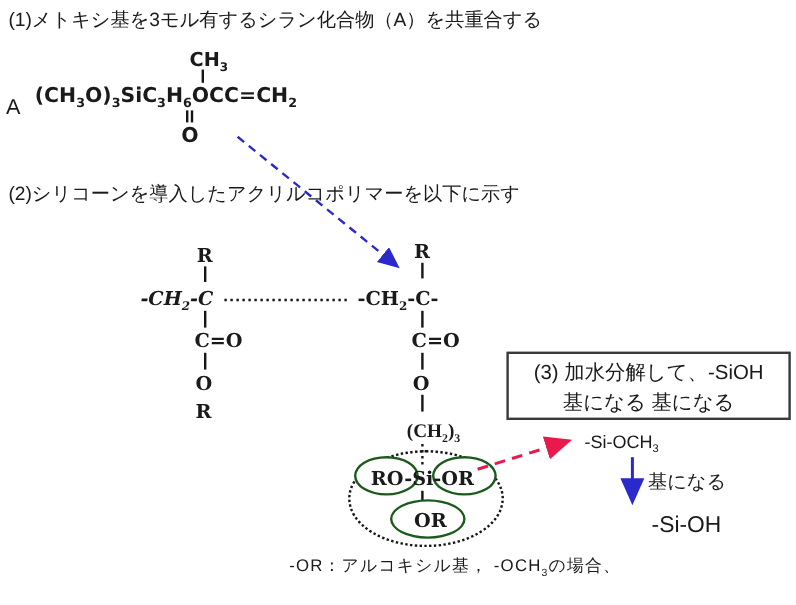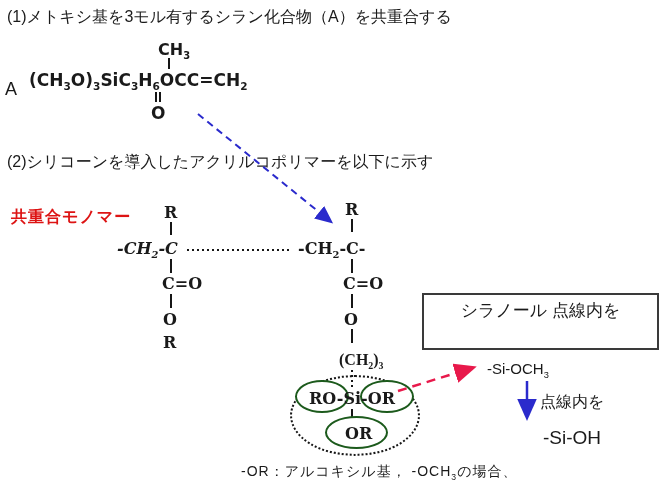--- a/index.html
+++ b/index.html
@@ -40,21 +40,20 @@
   <div class="vbond" style="left:168px; top:58px; height:11px;"></div>
 
   <div class="abs chem" style="left:29px; top:70px;">(CH<sub>3</sub>O)<sub>3</sub>SiC<sub>3</sub>H<sub>6</sub>OCC=CH<sub>2</sub></div>
 
   <div class="dbond" style="left:155px; top:92px; height:10px;"></div>
   <div class="abs chem" style="left:151px; top:103px;">O</div>
 
 
   <div class="abs jp" style="left:7px; top:152px;">(2)シリコーンを導入したアクリルコポリマーを以下に示す</div>
 
-  <div class="abs jp red-label" style="left:11px; top:207px;">共重合モノマー</div>
 
   <div class="abs struct" style="left:164px; top:203px;">R</div>
   <div class="vbond" style="left:170px; top:222px; height:13px;"></div>
   <div class="abs struct" style="left:117px; top:239px;font-style:italic;">-CH<sub>2</sub>-C</div>
   <div class="vbond" style="left:170px; top:259px; height:14px;"></div>
   <div class="abs struct" style="left:162px; top:274px;">C=O</div>
   <div class="vbond" style="left:170px; top:294px; height:14px;"></div>
   <div class="abs struct" style="left:163px; top:310px;">O</div>
   <div class="abs struct" style="left:163px; top:333px;">R</div>
 
@@ -70,25 +69,26 @@
 
   <div class="dotted-ellipse" style="left:290px; top:375px; width:130px; height:81px;"></div>
   <div class="ellipse" style="left:295px; top:380px; width:54px; height:33px;"></div>
   <div class="ellipse" style="left:360px; top:380px; width:54px; height:33px;"></div>
   <div class="abs struct" style="left:309px; top:389px; z-index:5;">RO-Si-OR</div>
   <div class="vbond" style="left:351px; top:409px; height:9px;"></div>
   <div class="ellipse" style="left:325px; top:416px; width:63px; height:33px;"></div>
   <div class="abs struct" style="left:345px; top:424px; z-index:5;">OR</div>
 
   <div class="note-box">
-    <div>シラノール 点線内を</div>
+    <div>(3) 加水分解して、-SiOH</div>
+    <div>基になる 基になる</div>
   </div>
 
   <div class="abs" style="left:487px; top:360px; font-size:15px;">-Si-OCH<sub>3</sub></div>
-  <div class="abs jp" style="left:540px; top:392px;">点線内を</div>
+  <div class="abs jp" style="left:540px; top:392px;">基になる</div>
   <div class="abs" style="left:543px; top:427px; font-size:19px;">-Si-OH</div>
 
   <div class="abs cap" style="left:241px; top:463px;">-OR：アルコキシル基， -OCH<sub>3</sub>の場合、</div>
 
   <svg class="overlay" width="663" height="504">
     <defs>
       <marker id="arrow-blue" markerWidth="10" markerHeight="9" refX="7" refY="4" orient="auto">
         <path d="M0,0 L9,4 L0,8 z" fill="#2a2acc"></path>
       </marker>
       <marker id="arrow-red" markerWidth="10" markerHeight="9" refX="7" refY="4" orient="auto">

